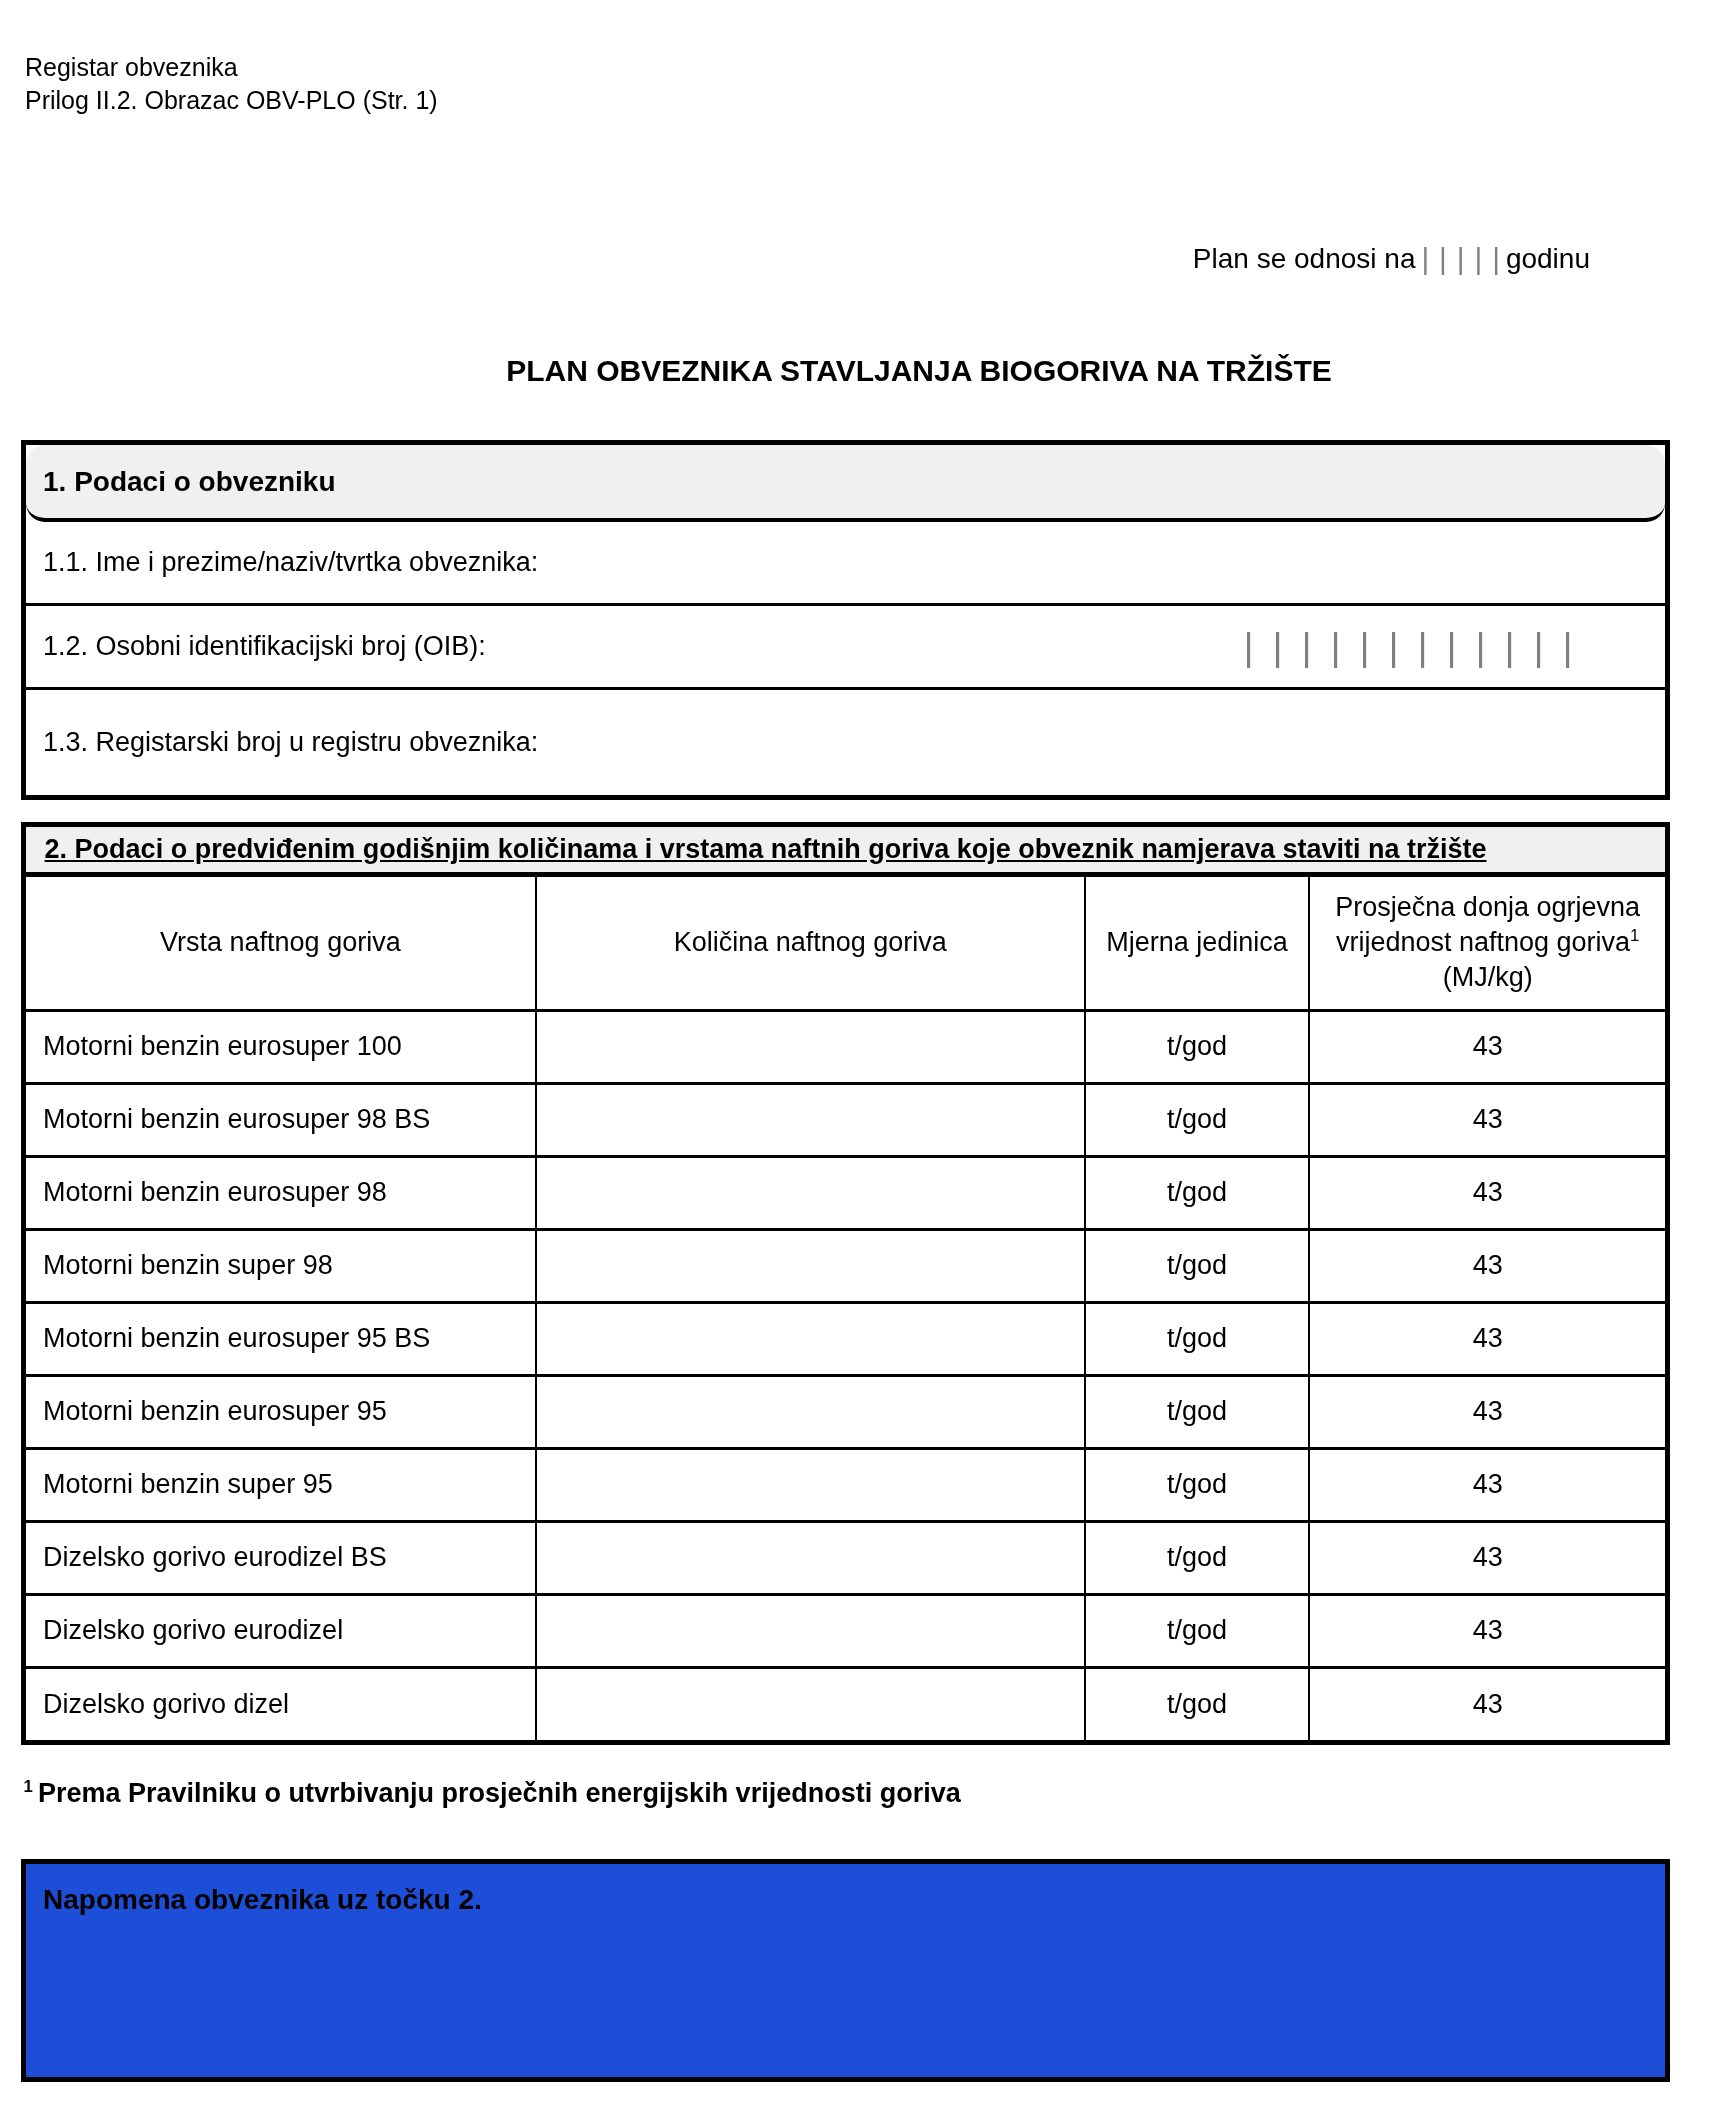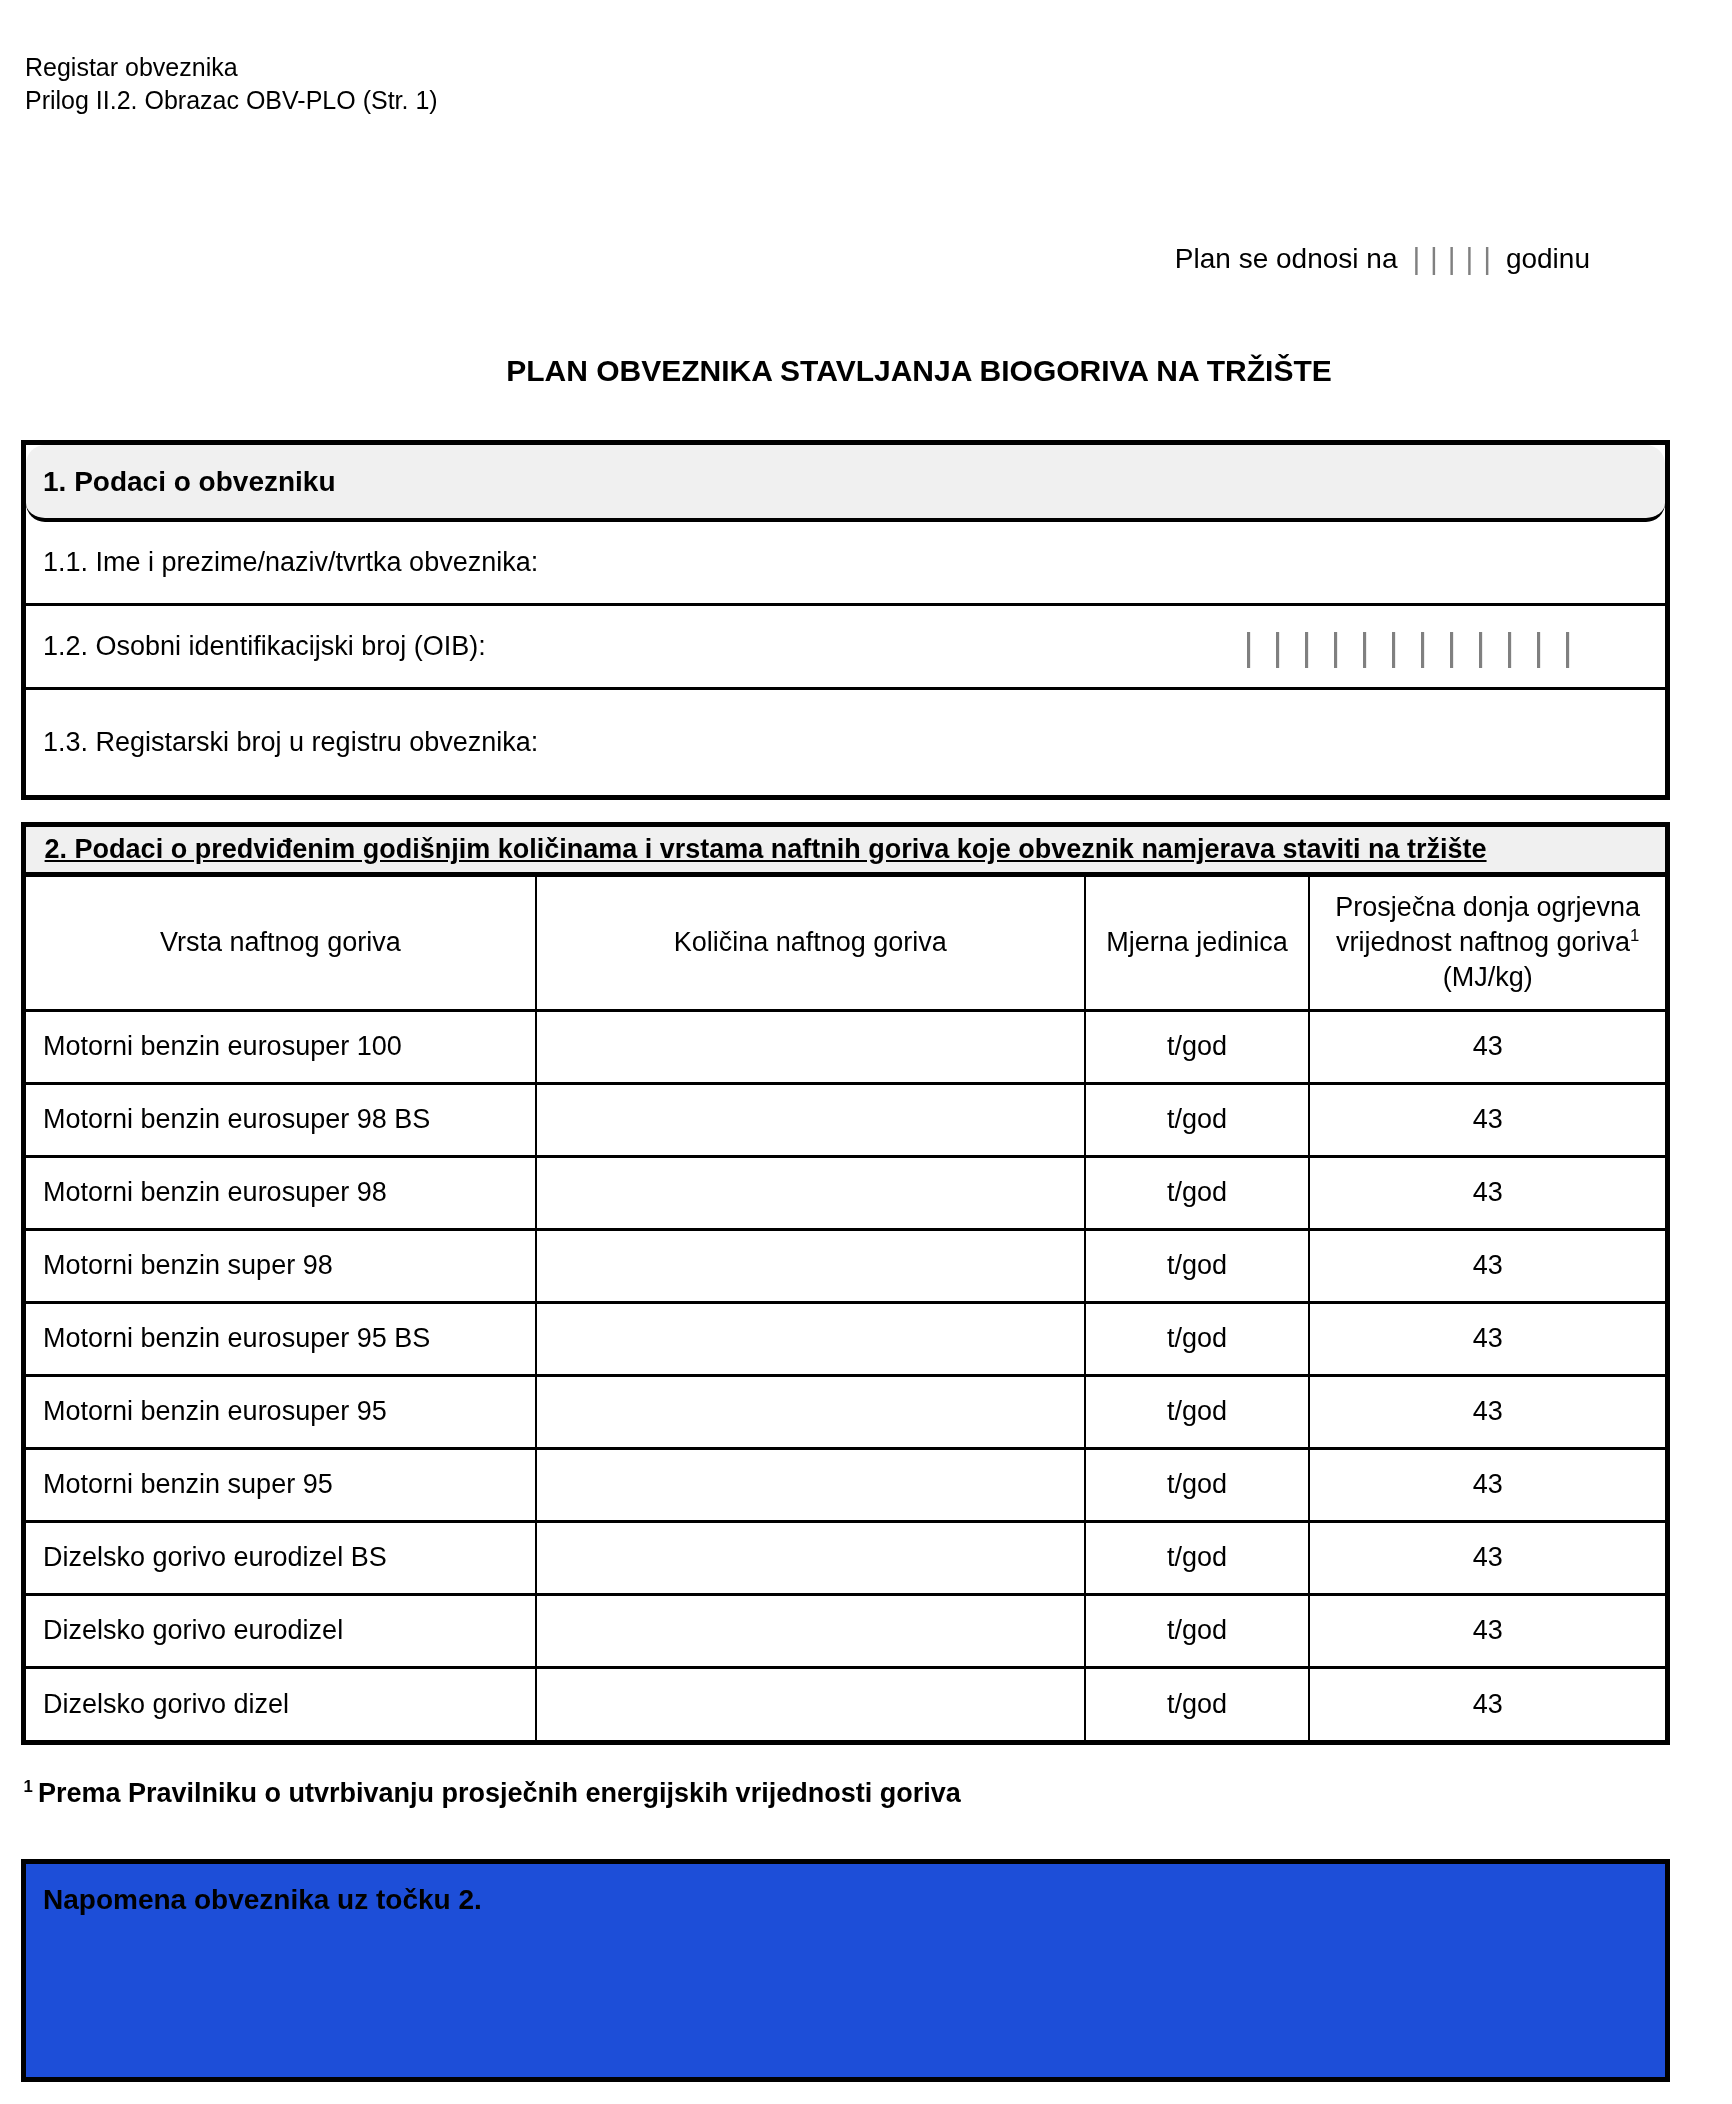--- a/index.html
+++ b/index.html
@@ -8,21 +8,21 @@
     width:1732px; height:2105px;
     position:relative;
     font-family:"Liberation Sans","DejaVu Sans",sans-serif;
     color:#000;
   }
 
   .doc-head { position:absolute; left:25px; top:7px; font-size:25px; line-height:33px;margin-top:44px; }
 
   .plan-line {
     position:absolute; top:243px; right:142px;
-    font-size:28px; display:flex; align-items:center; gap:10px;justify-content:flex-end;
+    font-size:28px; display:flex; align-items:center; gap:1px;justify-content:flex-end;
   }
   .year-cells { display:flex; align-items:center; }
   .year-cells .cell {
     display:inline-block; width:17.7px; text-align:center;
     color:#808080; font-size:30px; line-height:30px;
   }
 
   .page-title {
     position:absolute; left:84px; top:354px; width:1670px;
     text-align:center; font-weight:bold; font-size:30px;

